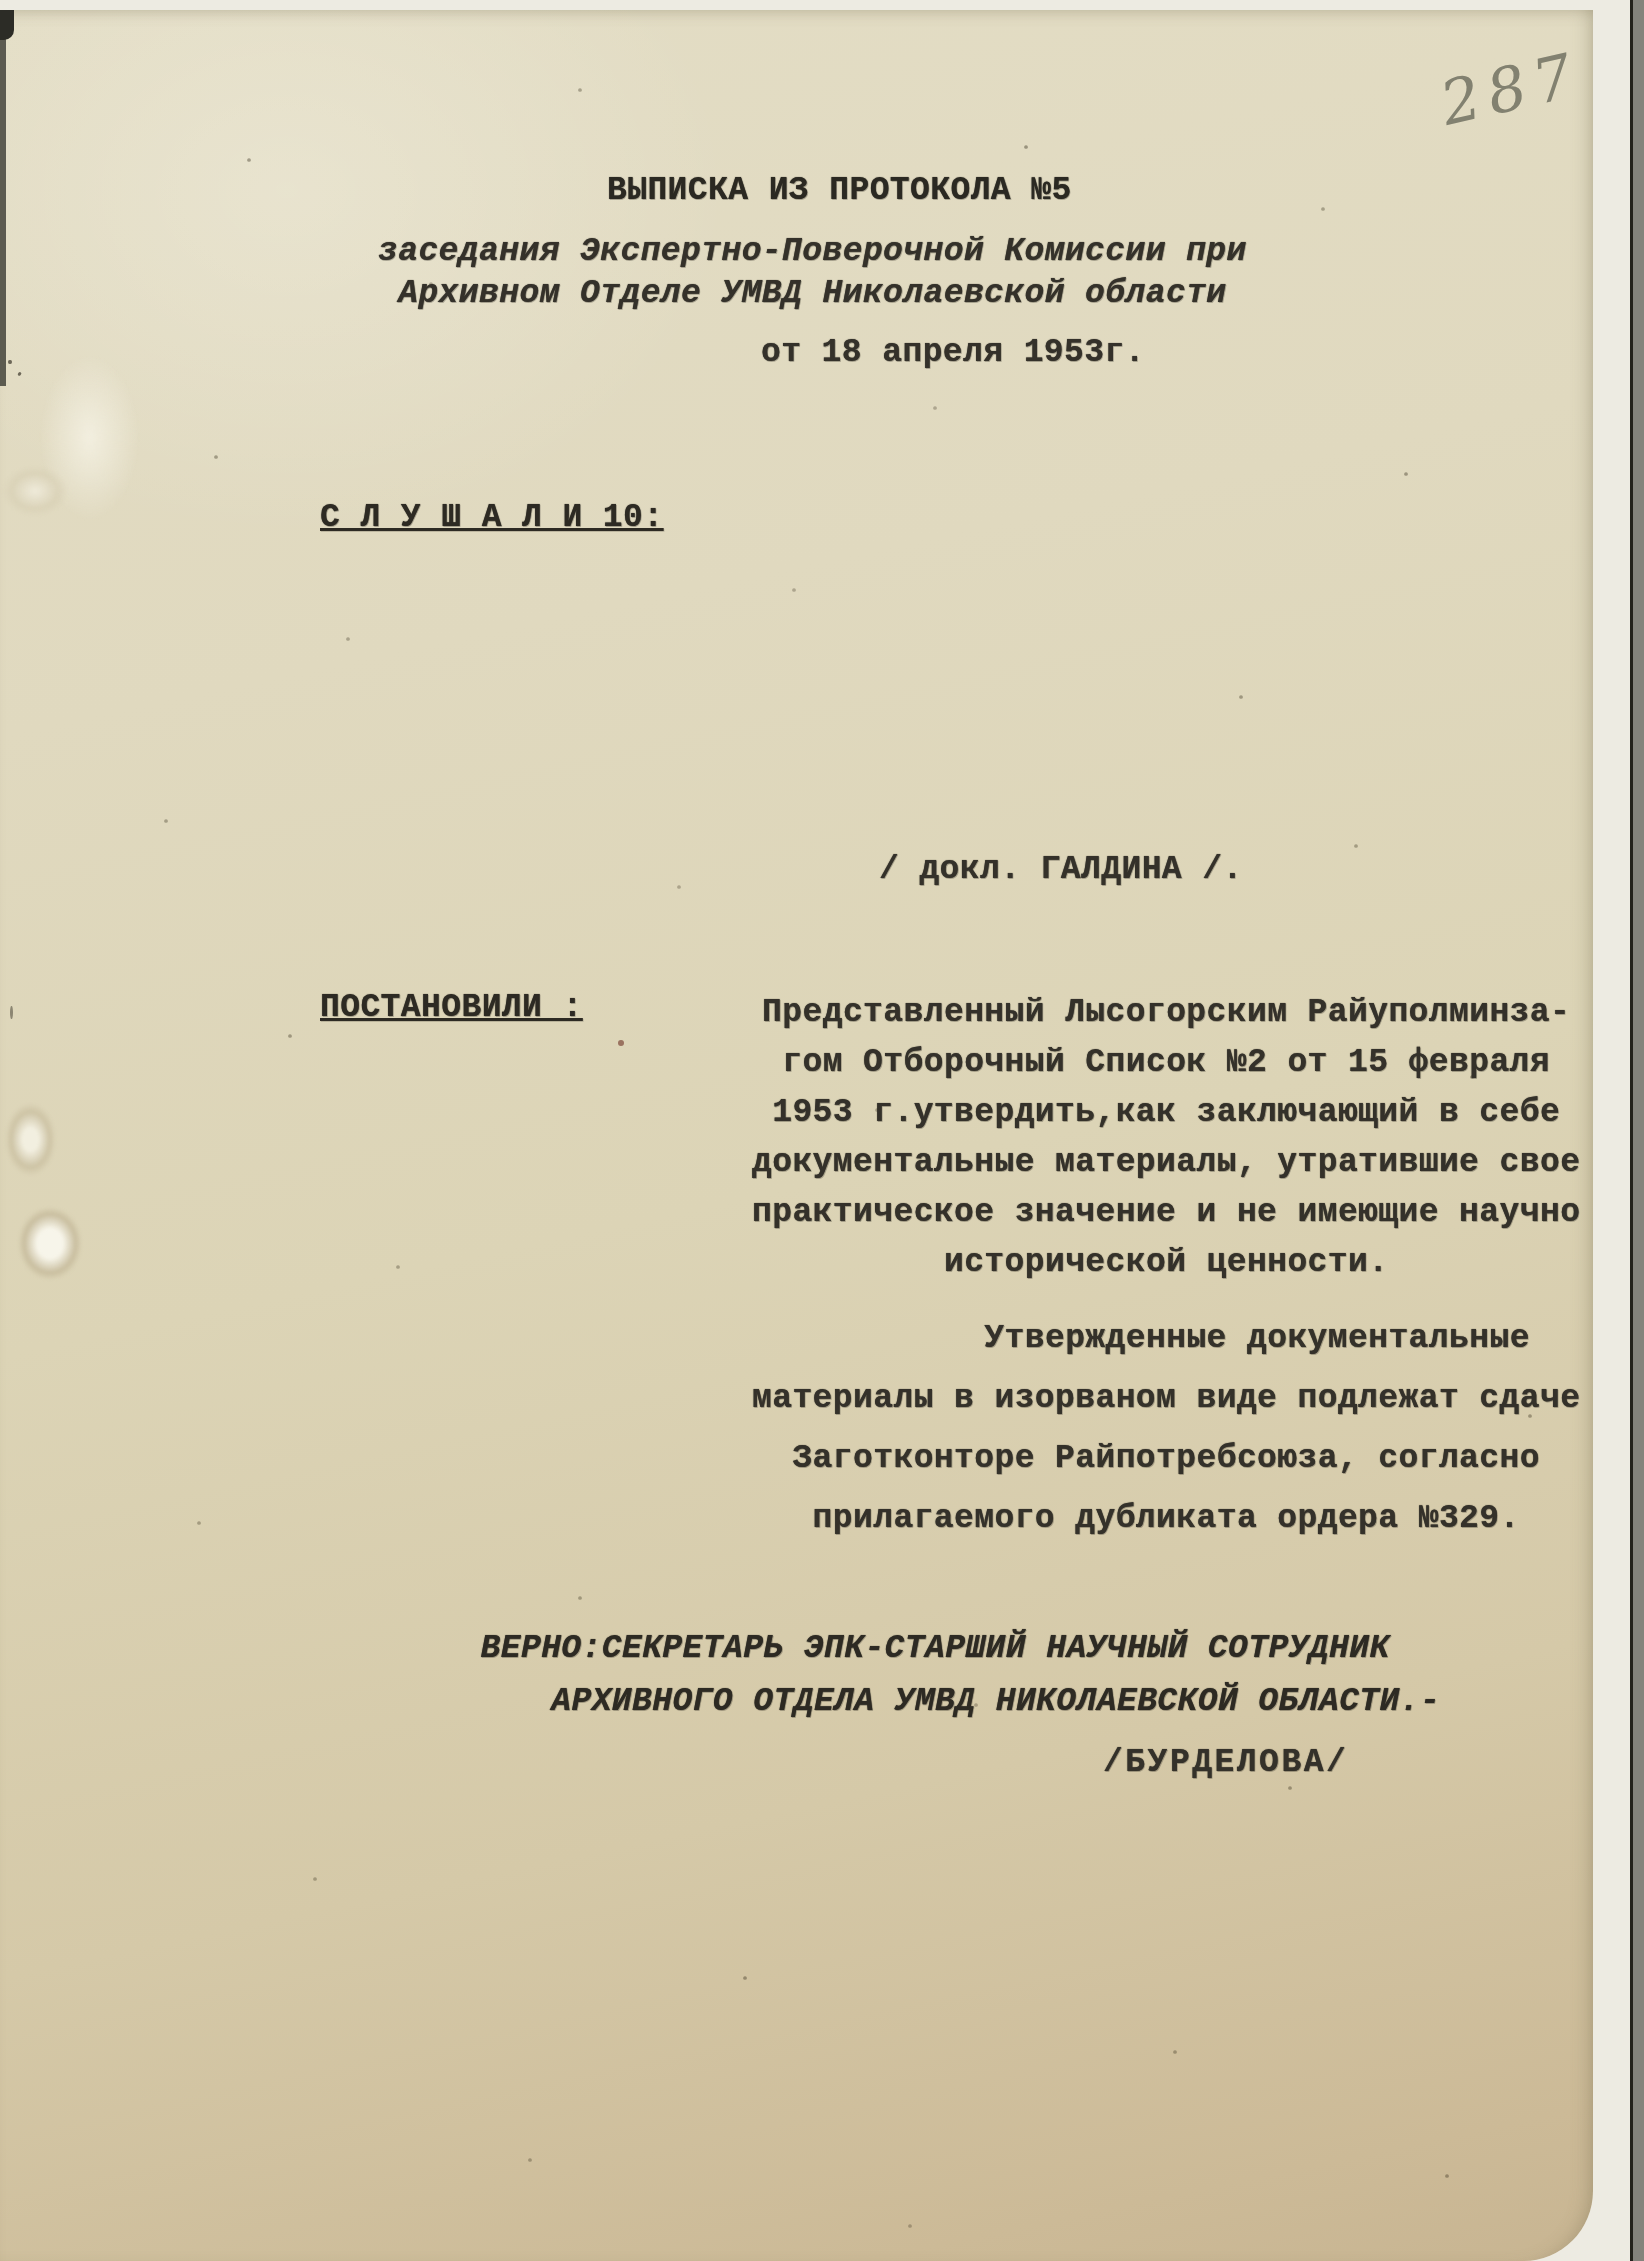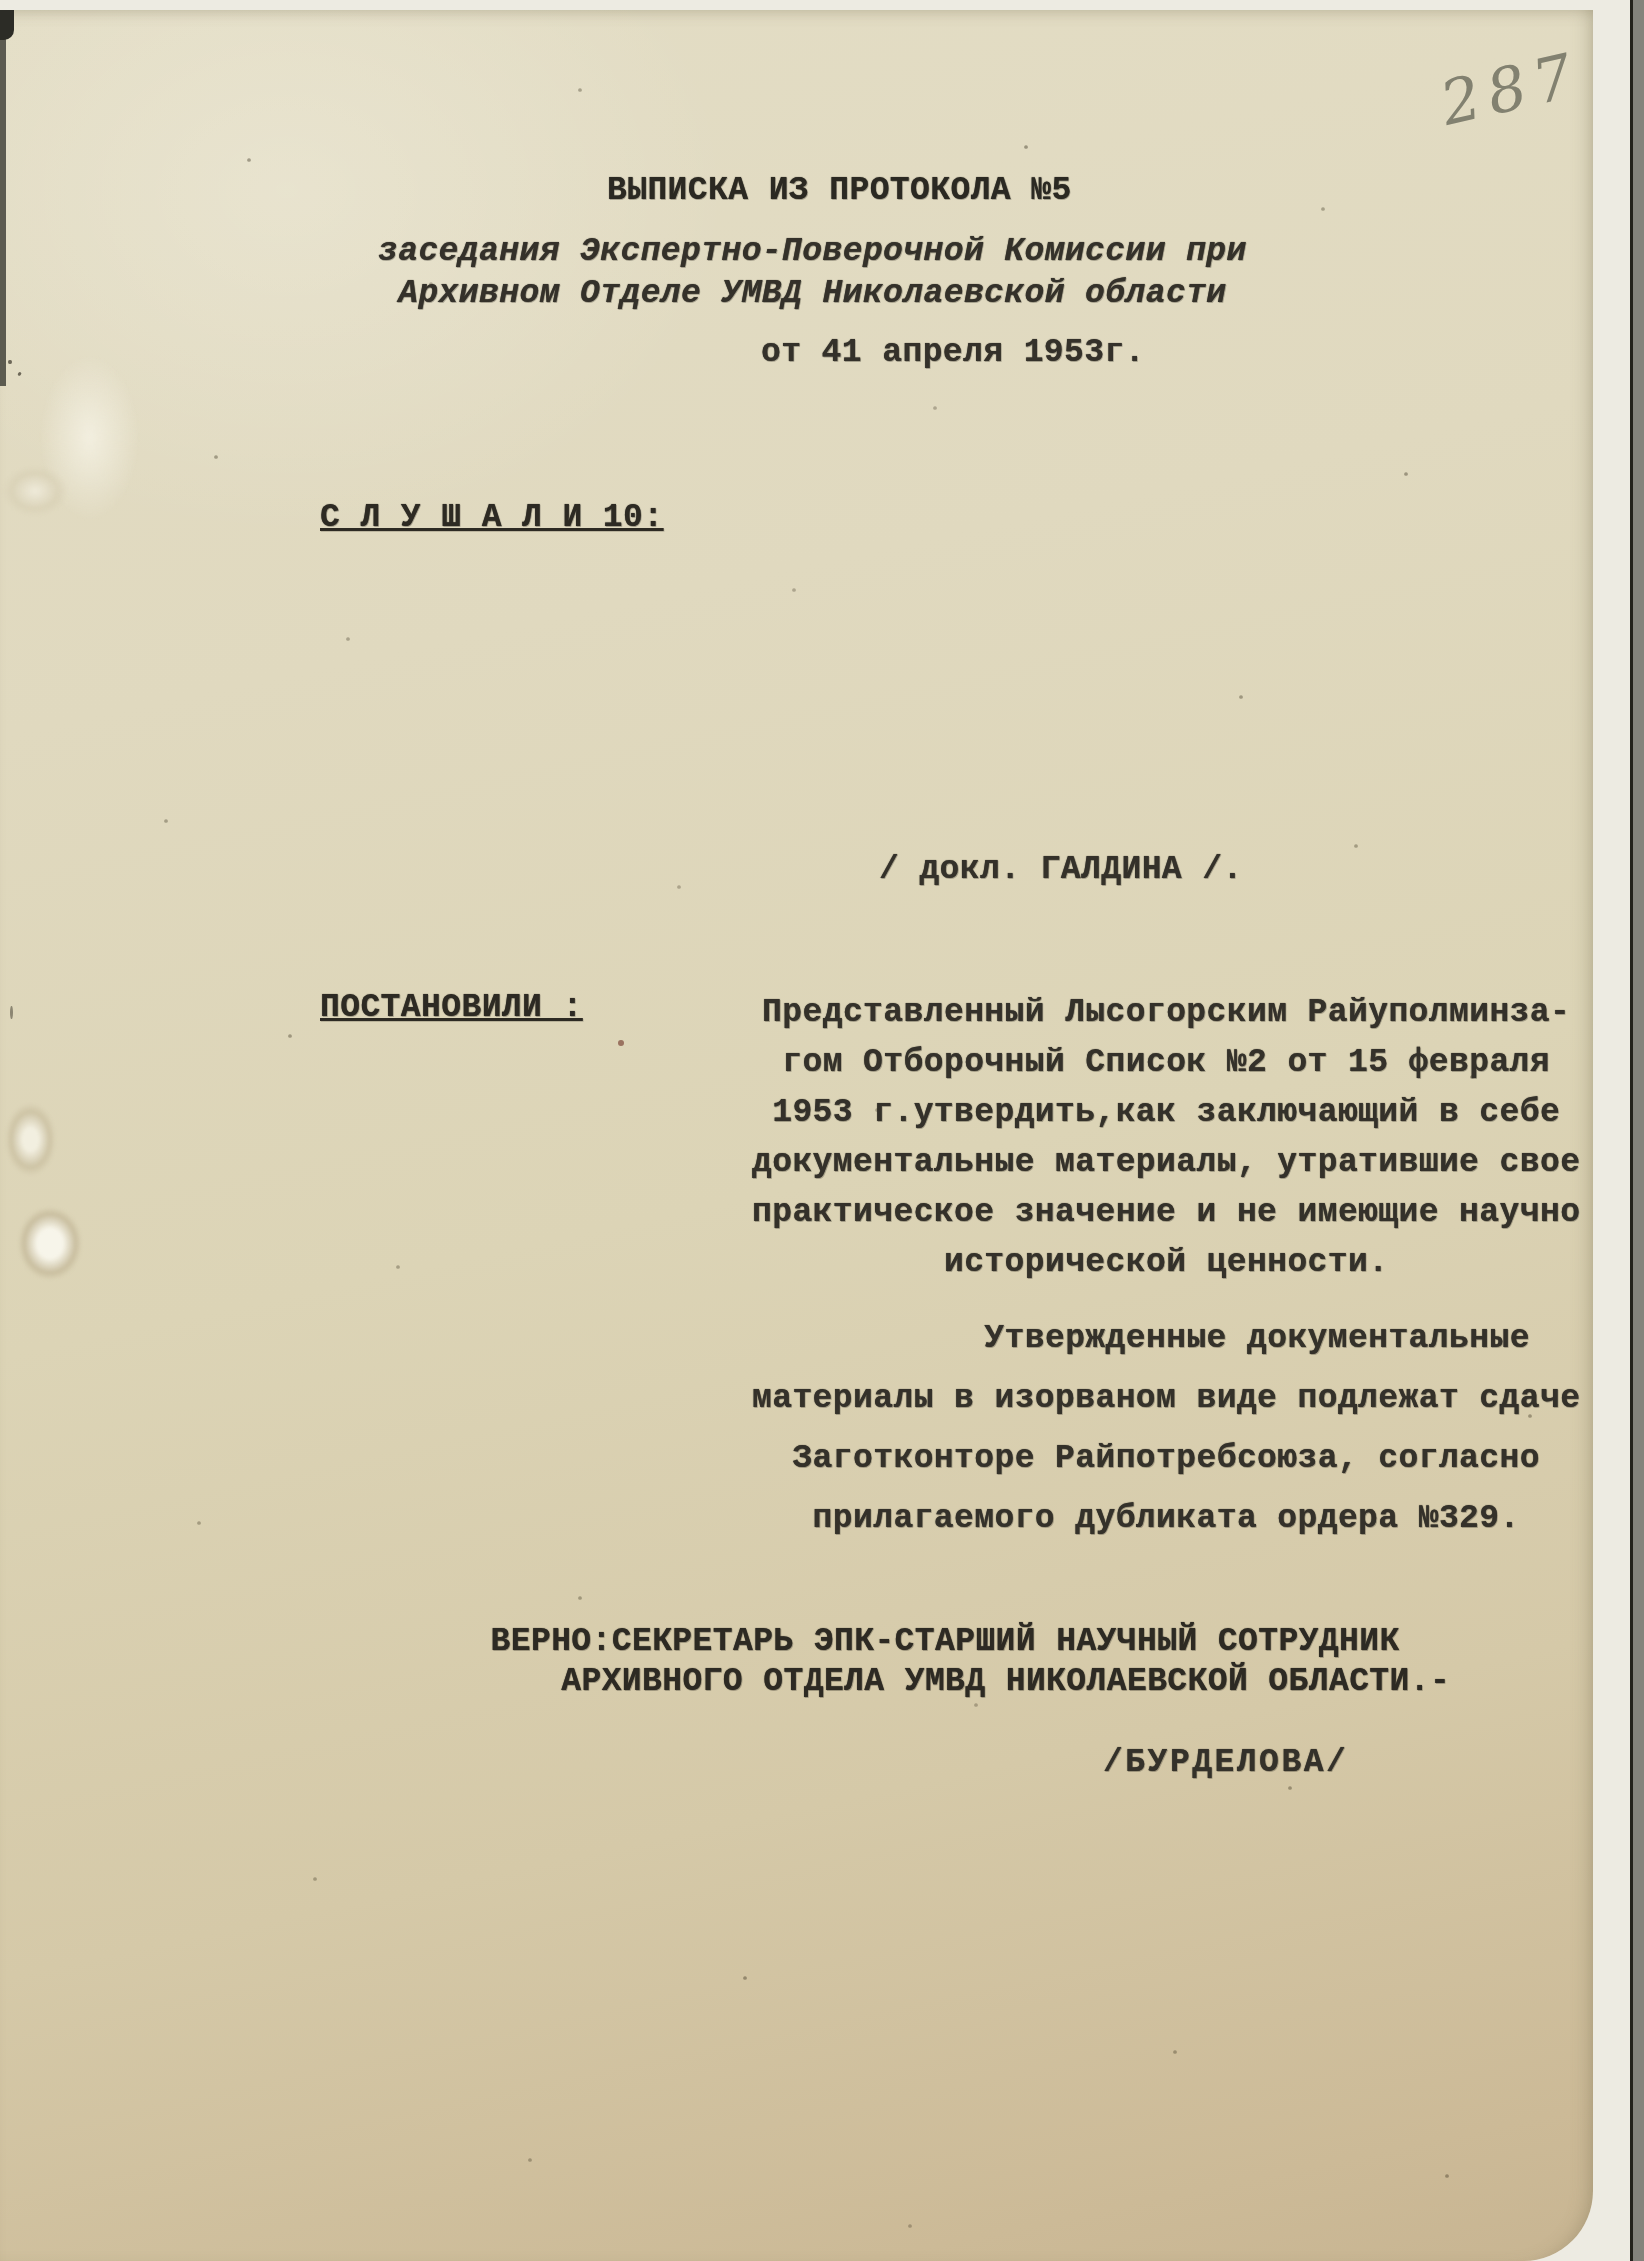--- a/index.html
+++ b/index.html
@@ -52,21 +52,21 @@
   .title{left:607px;top:162px;font-size:33px;color:#2b2922;}
   .subtitle{left:378px;top:221px;line-height:42px;font-style:italic;}
   .date-line{left:761px;top:324px;}
   .label{color:#2d2a23;text-decoration:underline;}
   .slushali-label{left:320px;top:489px;}
   .slushali-body{left:752px;top:488px;line-height:50px;}
   .dokl-line{left:879px;top:797px;margin-top:44px;}
   .postanovili-label{left:320px;top:979px;}
   .post-body1{left:752px;top:978px;line-height:50px;}
   .post-body2{left:752px;top:1299px;line-height:60px;}
-  .verno-block{left:440px;top:1612px;line-height:40px;color:#2d2a23;}
+  .verno-block{left:430px;top:1612px;line-height:53px;color:#2d2a23;font-style:italic;}
   .signature{left:1103px;top:1734px;letter-spacing:2.5px;}
 
   
   .page-number{position:absolute;left:1440px;top:43px;font-family:"DejaVu Serif",serif;font-style:italic;
       font-size:61px;color:#6b6b5c;opacity:.8;transform:rotate(-13deg);letter-spacing:8.3px;font-weight:normal;}
 </style>
 </head>
 <body>
 
 <div class="scan">
@@ -84,21 +84,21 @@
     <div class="speck s3"></div>
     <div class="ink-dot"></div>
 
     <div class="page-number">287</div>
 
     <div class="tw title">ВЫПИСКА ИЗ ПРОТОКОЛА №5</div>
 
     <div class="tw subtitle">заседания Экспертно-Поверочной Комиссии при
 Архивном Отделе УМВД Николаевской области</div>
 
-    <div class="tw date-line">от 41 апреля 1953г.</div>
+    <div class="tw date-line">от 18 апреля 1953г.</div>
 
     <div class="tw label slushali-label">С Л У Ш А Л И 10:</div>
 
 
     <div class="tw dokl-line">/ докл. ГАЛДИНА /.</div>
 
     <div class="tw label postanovili-label">ПОСТАНОВИЛИ :</div>
 
     <div class="tw post-body1">Представленный Лысогорским Райуполминза-
 гом Отборочный Список №2 от 15 февраля

